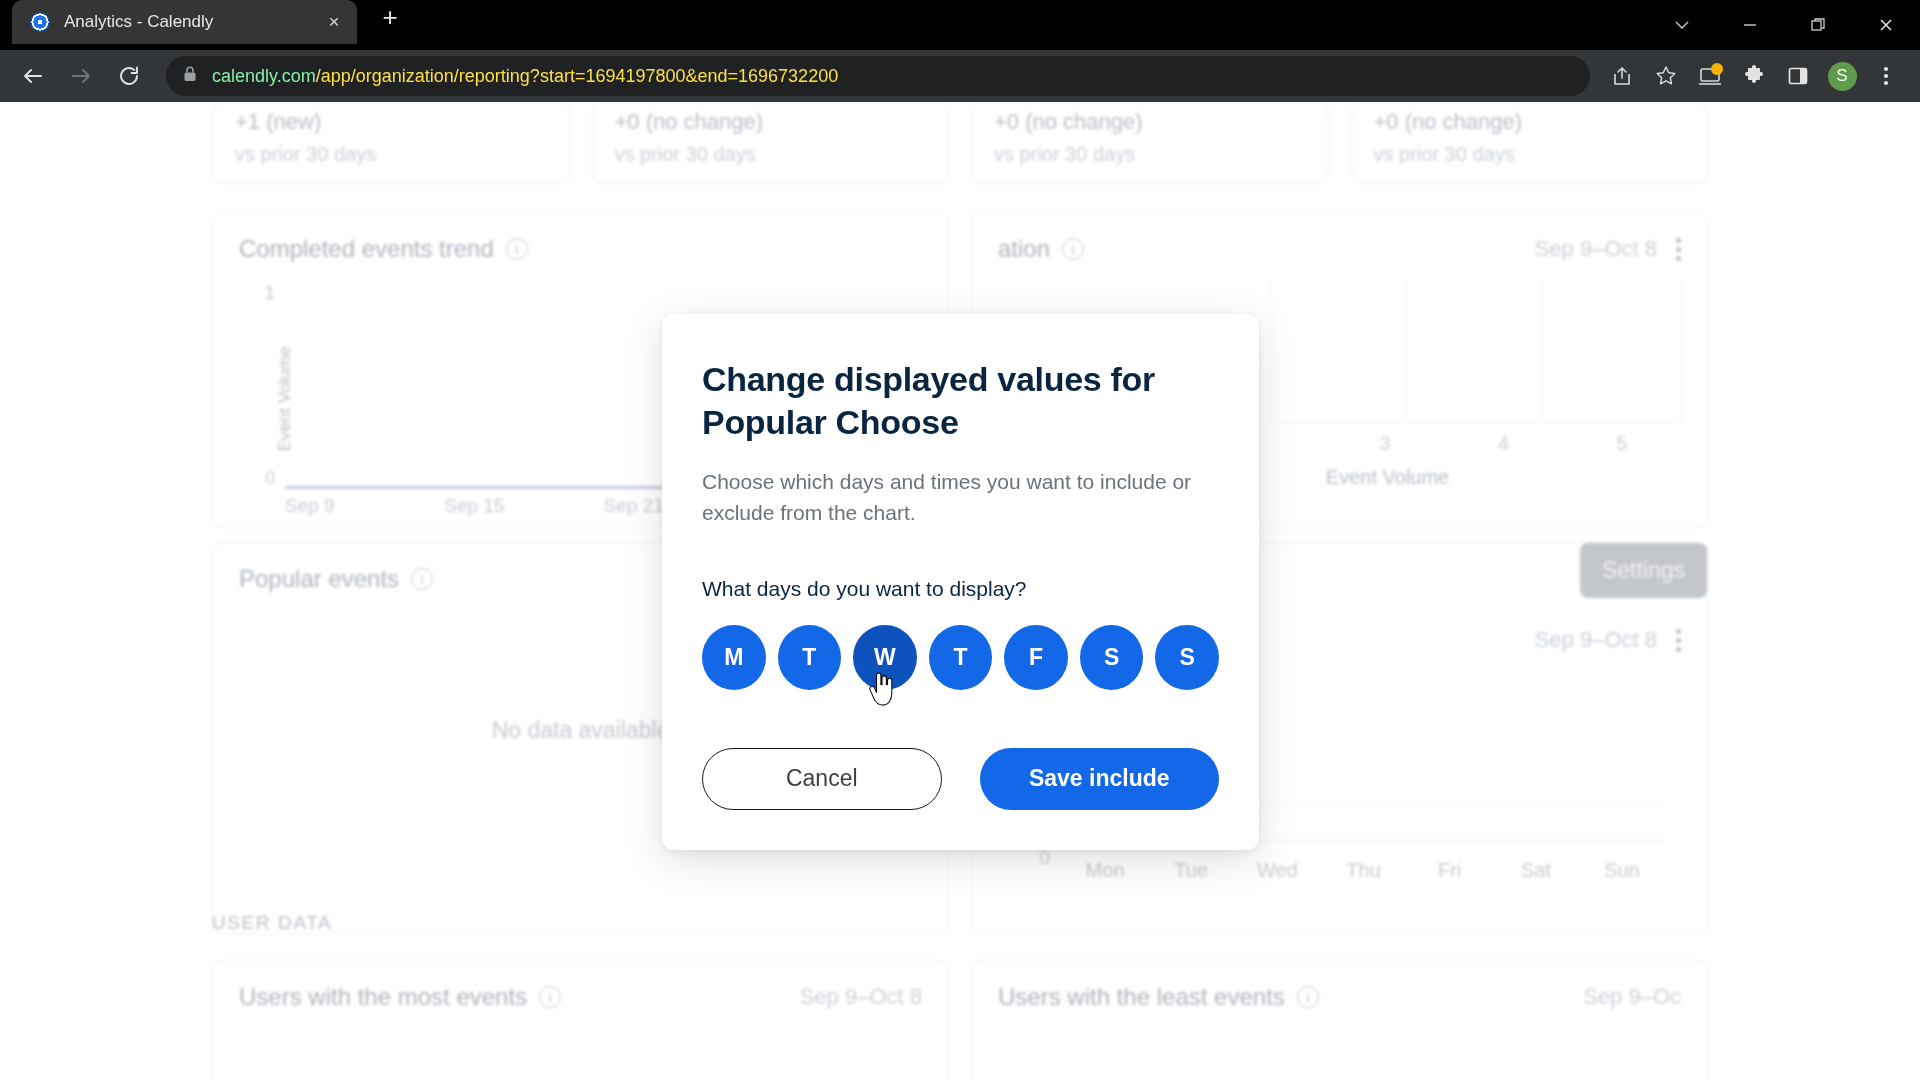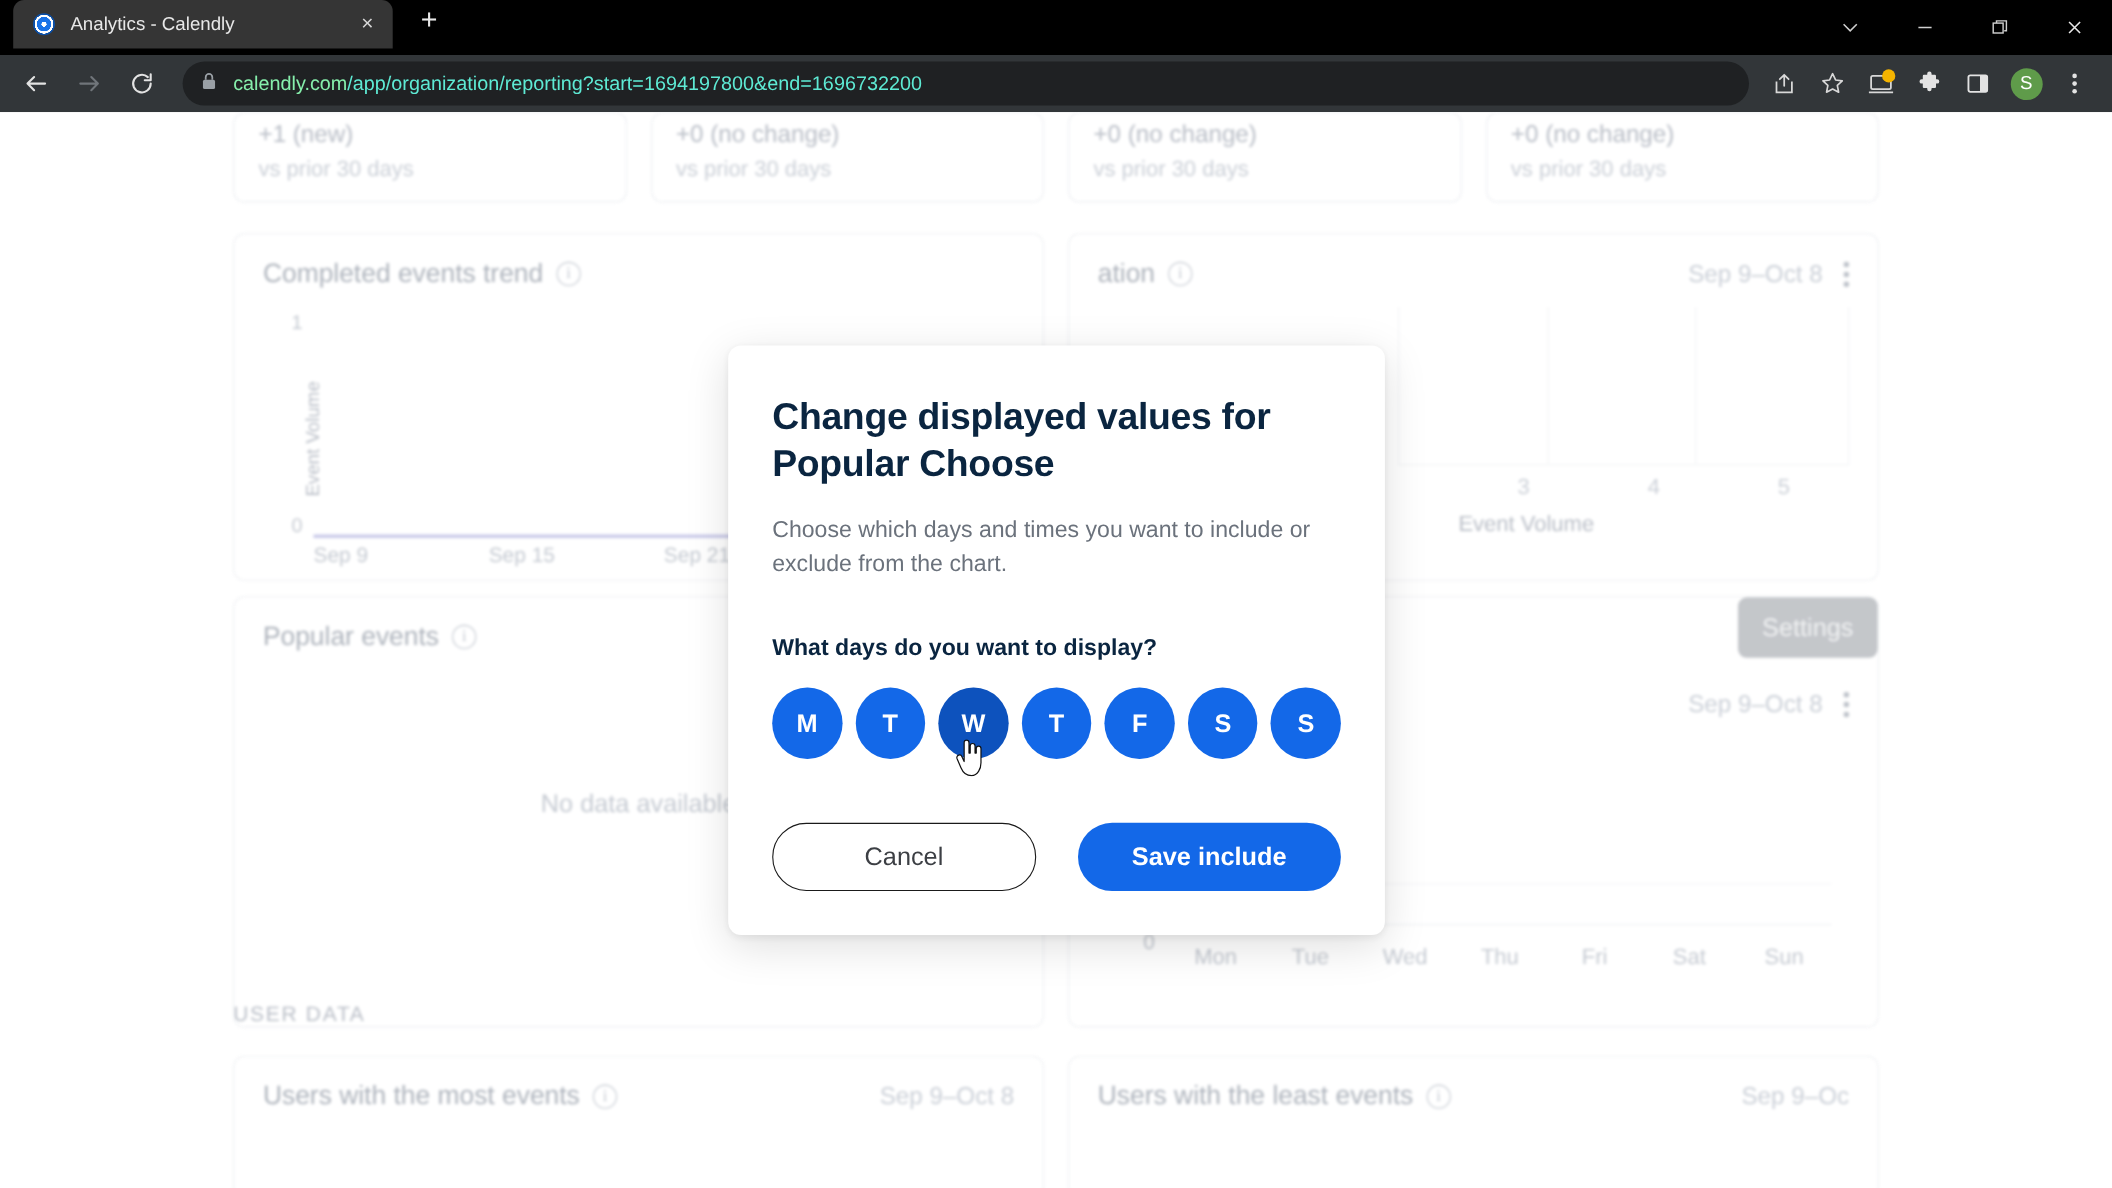--- a/index.html
+++ b/index.html
@@ -61,21 +61,21 @@
   }
   .navbtn.dim { color: #6f7478; }
   .omnibox {
     flex: 1 1 auto; height: 40px; background: #1f2123;
     border-radius: 20px; display: flex; align-items: center;
     padding: 0 16px; margin: 0 10px 0 10px; min-width: 0;
   }
   .lock { margin-right: 14px; flex: 0 0 auto; }
   .url { font-size: 18px; white-space: nowrap; overflow: hidden; }
   .url .host { color: #86efac; }
-  .url .path { color: #5eead4; }
+  .url .path { color: #fde047; }
   .tbicons { display: flex; align-items: center; flex: 0 0 auto; }
   .tbicon {
     width: 44px; height: 44px; display: flex; align-items: center;
     justify-content: center; color: #e3e3e3; position: relative;
   }
   .avatar-s {
     width: 29px; height: 29px; border-radius: 50%;
     background: #5f9b4a; color: #ffffff; font-size: 17px;
     display: flex; align-items: center; justify-content: center;
   }
@@ -228,21 +228,21 @@
   }
   .modal h1 {
     font-size: 34px; line-height: 1.26; color: #0a2540;
     font-weight: bold; letter-spacing: -0.3px;
   }
   .modal p.sub {
     margin-top: 22px; font-size: 21px; line-height: 1.5; color: #6b727c;
     max-width: 530px;
   }
   .modal h2 {
-    margin-top: 48px; font-size: 21px; color: #0a2540; font-weight: bold;
+    margin-top: 48px; font-size: 21px; color: #0a2540; font-weight: normal;
   }
   .days { display: flex; gap: 12px; margin-top: 24px; }
   .day {
     width: 65px; height: 65px; border-radius: 50%;
     background: #1368e8; color: #ffffff;
     font-size: 23px; font-weight: bold;
     display: flex; align-items: center; justify-content: center;
   }
   .day.hover { background: #0d52bd; }
   .modal-actions { display: flex; gap: 38px; margin-top: 58px; }

